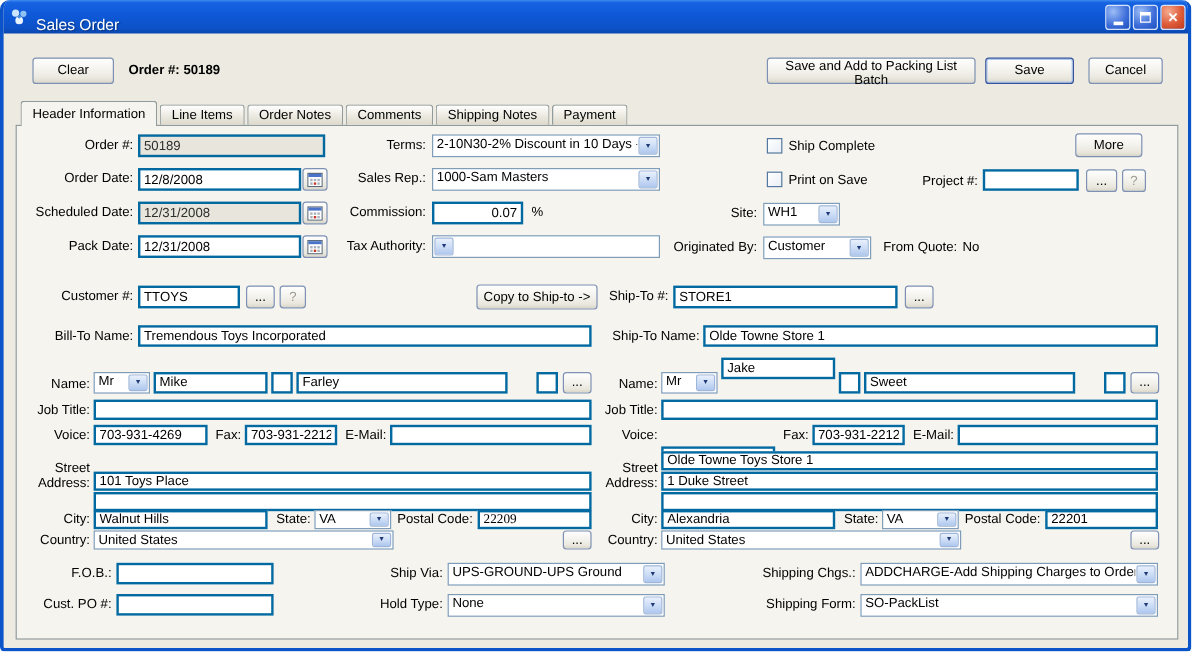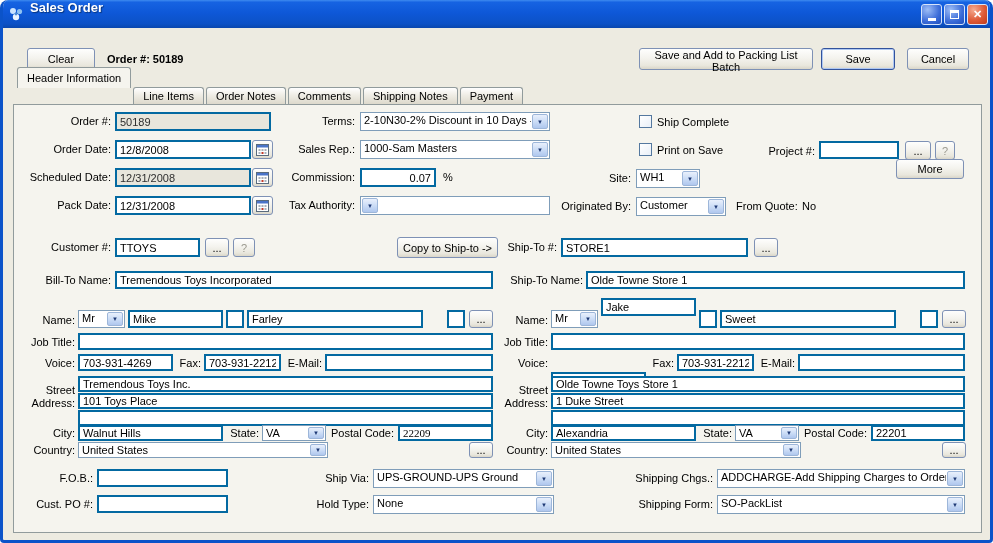--- a/index.html
+++ b/index.html
@@ -2,21 +2,21 @@
 <html><head>
 <meta charset="utf-8">
 <style>
   html,body{margin:0;padding:0;background:#fff;}
   *{box-sizing:border-box;}
   .win{position:relative;width:993px;height:543px;font-family:"Liberation Sans",sans-serif;font-size:11px;color:#000;
        background:#EDEBE1;border:3px solid #0B53C9;border-top:none;border-radius:8px 8px 4px 4px;overflow:hidden;}
   .titlebar{position:absolute;left:-3px;top:0;width:993px;height:28px;
        background:linear-gradient(180deg,#3E8BF0 0%,#1663E2 8%,#0E58D8 45%,#0C51C6 85%,#0A47AE 100%);
        border-radius:7px 7px 0 0;}
-  .title-text{position:absolute;left:30px;top:0;color:#fff;font-size:13px;font-weight:bold;text-shadow:1px 1px 1px #09357E;white-space:nowrap;}
+  .title-text{position:absolute;left:30px;top:13px;color:#fff;font-size:13px;font-weight:normal;text-shadow:1px 1px 1px #09357E;white-space:nowrap;}
   .app-icon{position:absolute;left:8px;top:6px;}
   .cap{position:absolute;top:4px;width:21px;height:21px;border:1px solid #D6E4FA;border-radius:3px;
        display:flex;align-items:center;justify-content:center;color:#fff;padding:0;cursor:default;}
   .cap.minb{right:51px;background:radial-gradient(circle at 30% 25%,#9DBDF6,#3B6CD8 60%,#1F4FBE);}
   .cap.maxb{right:28px;background:radial-gradient(circle at 30% 25%,#9DBDF6,#3B6CD8 60%,#1F4FBE);}
   .cap.closeb{right:5px;background:radial-gradient(circle at 30% 25%,#F5AB90,#DE5B38 55%,#BE3A1B);font-weight:bold;font-size:11px;}
   .g-min{width:8px;height:3px;background:#fff;margin-top:10px;}
   .g-max{width:9px;height:9px;border:1px solid #fff;border-top-width:3px;}
   .lbl{position:absolute;text-align:right;white-space:nowrap;line-height:13px;}
   .lbl.wrap{white-space:normal;}
@@ -32,21 +32,21 @@
   .combo{position:absolute;border:1px solid #7F9DB9;background:#fff;display:flex;align-items:stretch;overflow:hidden;}
   .combo .tx{flex:1;padding:1px 3px 0;white-space:nowrap;overflow:hidden;font-size:11px;}
   .combo .ar{width:16px;margin:1px;border:1px solid #9DB6D9;border-radius:2px;
        background:linear-gradient(180deg,#E9F0FC 0%,#CCDDF6 50%,#AFC7EE 100%);
        display:flex;align-items:center;justify-content:center;font-size:6px;color:#1F3A76;}
   .chk{position:absolute;width:13px;height:13px;background:linear-gradient(135deg,#FFFFFF,#E9EFF7);border:1px solid #54789F;}
   .page{position:absolute;left:10px;top:104px;width:969px;height:429px;background:#F5F4EE;border:1px solid #919B9C;}
   .tabs{position:absolute;left:14px;top:84px;height:21px;display:flex;align-items:flex-end;z-index:3;}
   .tab{height:17px;margin-bottom:1px;margin-right:2px;padding:2px 9px 0;border:1px solid #919B9C;border-bottom:none;
        border-radius:3px 3px 0 0;background:linear-gradient(180deg,#FFFFFF,#EFEDE5 45%,#DDD9CC);white-space:nowrap;}
-  .tab.active{height:21px;margin-bottom:17px;padding-top:4px;background:#F5F4EE;position:relative;z-index:4;}
+  .tab.active{height:21px;margin-bottom:0;padding-top:4px;background:#F5F4EE;position:relative;z-index:4;}
   .calbtn{display:flex;align-items:center;justify-content:center;}
 </style>
 </head>
 <body>
 
 <div class="win">
 
   <div class="titlebar">
     <svg class="app-icon" width="16" height="16" viewBox="0 0 16 16">
       <circle cx="5" cy="5" r="3" fill="#CBE4FF"></circle>
@@ -146,21 +146,21 @@
   <input class="in num" style="left: 357px; top: 168px; width: 76px; height: 19px;" value="0.07">
   <span class="lbl-l" style="left:440px;top:171px;">%</span>
 
   <span class="lbl" style="left:266px;top:199px;width:86px;">Tax Authority:</span>
   <div class="combo" style="left:357px;top:196px;width:190px;height:19px;">
       <span class="ar">▼</span>
   </div>
 
   <span class="chk" style="left:636px;top:115px;"></span>
   <span class="lbl-l" style="left:654px;top:116px;">Ship Complete</span>
-  <button class="btn" style="left:893px;top:111px;width:68px;height:20px;margin-top:48px;">More</button>
+  <button class="btn" style="left:893px;top:111px;width:56px;height:20px;">More</button>
 
   <span class="chk" style="left:636px;top:143px;"></span>
   <span class="lbl-l" style="left:654px;top:144px;">Print on Save</span>
   <span class="lbl" style="left:750px;top:145px;width:62px;">Project #:</span>
   <input class="in" style="left: 816px; top: 141px; width: 80px; height: 18px;" value="">
   <button class="btn" style="left:902px;top:141px;width:26px;height:19px;">...</button>
   <button class="btn disabled" style="left:932px;top:141px;width:20px;height:19px;">?</button>
 
   <span class="lbl" style="left:560px;top:172px;width:68px;">Site:</span>
   <div class="combo" style="left:633px;top:169px;width:64px;height:19px;">
@@ -205,21 +205,20 @@
   <input class="in" style="left: 75px; top: 333px; width: 415px; height: 17px;" value="">
 
   <span class="lbl" style="left:2px;top:357px;width:70px;">Voice:</span>
   <input class="in" style="left: 75px; top: 354px; width: 95px; height: 17px;" value="703-931-4269">
   <span class="lbl" style="left:170px;top:357px;width:28px;">Fax:</span>
   <input class="in" style="left: 201px; top: 354px; width: 77px; height: 17px;" value="703-931-2212">
   <span class="lbl" style="left:281px;top:357px;width:38px;">E-Mail:</span>
   <input class="in" style="left: 322px; top: 354px; width: 168px; height: 17px;" value="">
 
   <span class="lbl wrap" style="left:2px;top:384px;width:70px;">Street Address:</span>
-  <input class="in" style="left: 75px; top: 376px; width: 415px; height: 16px;" value="Tremendous Toys Inc.">
   <input class="in" style="left: 75px; top: 393px; width: 415px; height: 16px;" value="101 Toys Place">
   <input class="in" style="left: 75px; top: 410px; width: 415px; height: 16px;" value="">
 
   <span class="lbl" style="left:2px;top:427px;width:70px;">City:</span>
   <input class="in" style="left: 75px; top: 425px; width: 145px; height: 16px;" value="Walnut Hills">
   <span class="lbl" style="left:224px;top:427px;width:32px;">State:</span>
   <div class="combo" style="left:259px;top:425px;width:64px;height:16px;">
     <span class="tx">VA</span>
       <span class="ar">▼</span>
   </div>

